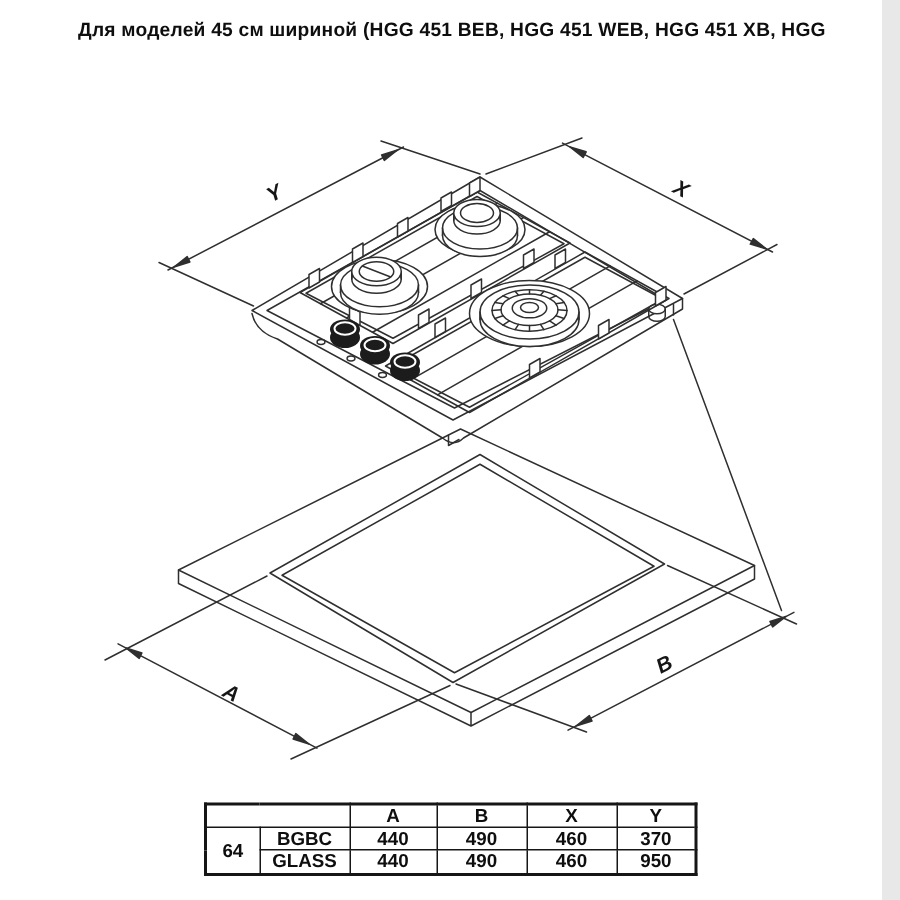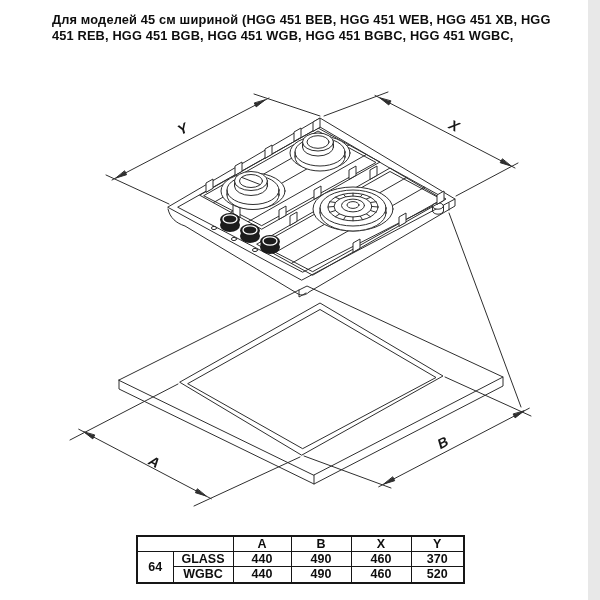--- a/index.html
+++ b/index.html
@@ -15,21 +15,20 @@
   table.dims td{border:1.5px solid #161616;text-align:center;vertical-align:middle;
         padding:0;height:14px;line-height:14px;overflow:hidden;}
 </style>
 </head>
 <body>
 
 <div class="page">
 
   <div class="header-text">
     <div>Для моделей 45 см шириной (HGG 451 BEB, HGG 451 WEB, HGG 451 XB, HGG</div>
-    <div>451 REB, HGG 451 BGB, HGG 451 WGB, HGG 451 BGBC, HGG 451 WGBC,</div>
   </div>
 
   <svg class="diagram" viewBox="0 0 600 600" stroke-linecap="round" stroke-linejoin="round">
 
     <g stroke="#2f2f2f" fill="none" stroke-width="1">
 
       <g>
         <path d="M169,204 L106,175 M320,116 L254,94"></path>
         <path d="M112,180 L269,98"></path>
         <polygon points="265,100 256.2,106.9 254.4,103.3" fill="#2f2f2f"></polygon>
@@ -180,29 +179,29 @@
     <tbody>
         <tr style="height:15px">
       <td colspan="2"></td>
       <td>A</td>
       <td>B</td>
       <td>X</td>
       <td>Y</td>
     </tr>
     <tr style="height:15px">
       <td rowspan="2">64</td>
-      <td>GLASS</td>
+      <td>BGBC</td>
       <td>440</td>
       <td>490</td>
       <td>460</td>
       <td>370</td>
     </tr>
     <tr style="height:16px">
-      <td>WGBC</td>
+      <td>GLASS</td>
       <td>440</td>
       <td>490</td>
       <td>460</td>
-      <td>520</td>
+      <td>950</td>
     </tr>
   </tbody>
     </table>
 
 </div>
 
 </body></html>

